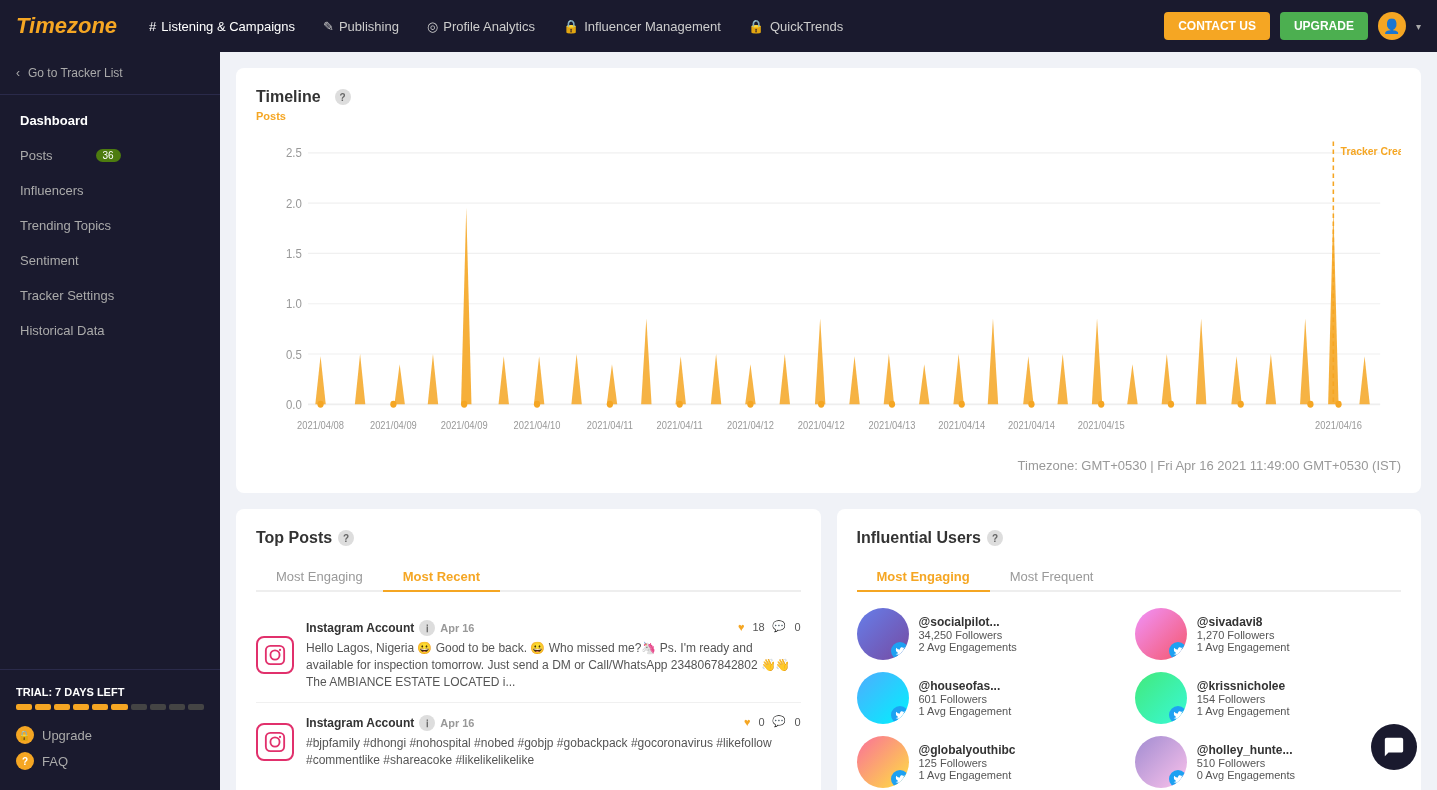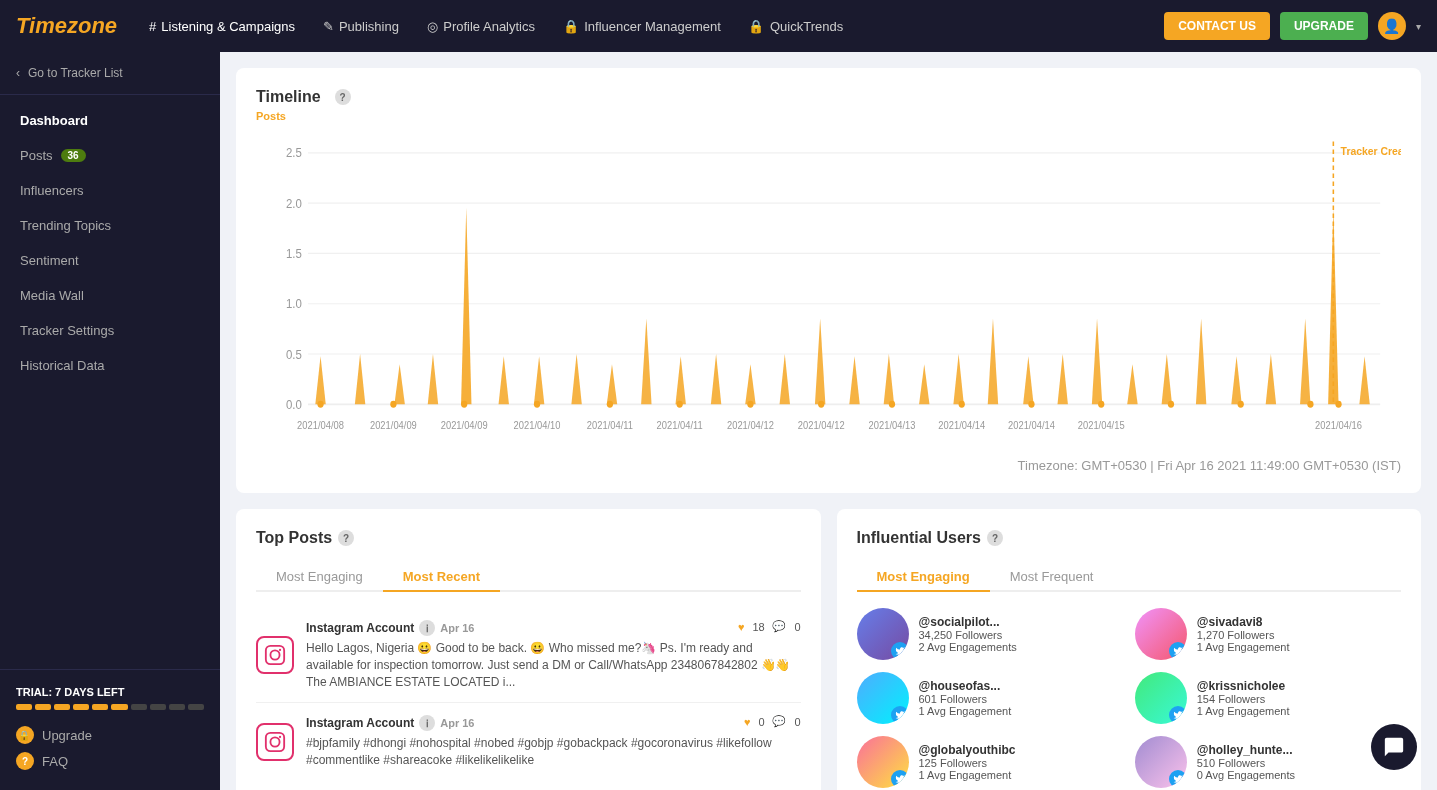--- a/index.html
+++ b/index.html
@@ -21,21 +21,21 @@
 
     
     .layout { display: flex; padding-top: 52px; min-height: 100vh; }
 
     
     .sidebar { width: 220px; background: #1a1a2e; min-height: calc(100vh - 52px); position: fixed; top: 52px; left: 0; bottom: 0; display: flex; flex-direction: column; }
     .sidebar-back { display: flex; align-items: center; gap: 8px; padding: 14px 16px; color: #aaa; font-size: 12px; cursor: pointer; border-bottom: 1px solid #2a2a4a; }
     .sidebar-nav { flex: 1; padding: 8px 0; }
     .sidebar-item { padding: 10px 20px; color: #aaa; cursor: pointer; font-size: 13px; display: flex; align-items: center; gap: 8px; }
     .sidebar-item.active { color: #fff; font-weight: 600; }
-    .badge { background: #4d7c0f; color: #fff; border-radius: 10px; padding: 1px 7px; font-size: 10px; font-weight: 700; }
+    .badge { background: #4d7c0f; color: #fff; border-radius: 10px; padding: 1px 7px; font-size: 10px; font-weight: 400; margin-left: 35px; }
     .sidebar-bottom { padding: 16px; border-top: 1px solid #2a2a4a; }
     .trial-text { color: #aaa; font-size: 11px; margin-bottom: 6px; }
     .trial-text span { color: #fff; font-weight: 700; }
     .trial-bar { display: flex; gap: 3px; margin-bottom: 12px; }
     .trial-seg { height: 6px; border-radius: 2px; flex: 1; }
     .trial-seg.filled { background: #f5a623; }
     .trial-seg.empty { background: #444; }
     .sidebar-bottom-item { display: flex; align-items: center; gap: 8px; color: #aaa; font-size: 13px; cursor: pointer; padding: 4px 0; }
 
     
@@ -150,23 +150,20 @@
         <span class="badge">36</span>
       </div>
       <div class="sidebar-item">
         <span>Influencers</span>
       </div>
       <div class="sidebar-item">
         <span>Trending Topics</span>
       </div>
       <div class="sidebar-item">
         <span>Sentiment</span>
-      </div>
-      <div class="sidebar-item">
-        <span>Media Wall</span>
       </div>
       <div class="sidebar-item">
         <span>Tracker Settings</span>
       </div>
       <div class="sidebar-item">
         <span>Historical Data</span>
       </div>
     </nav>
     <div class="sidebar-bottom">
       <div class="trial-text">

